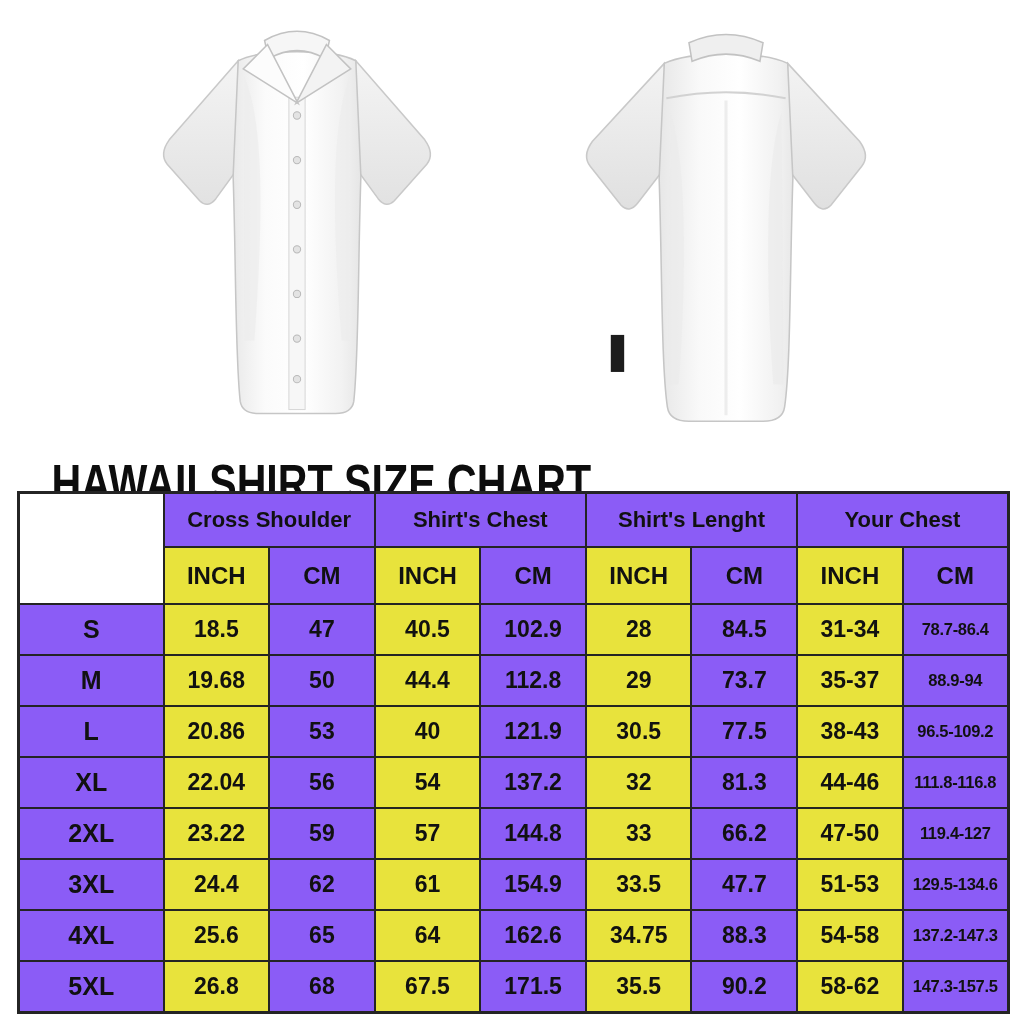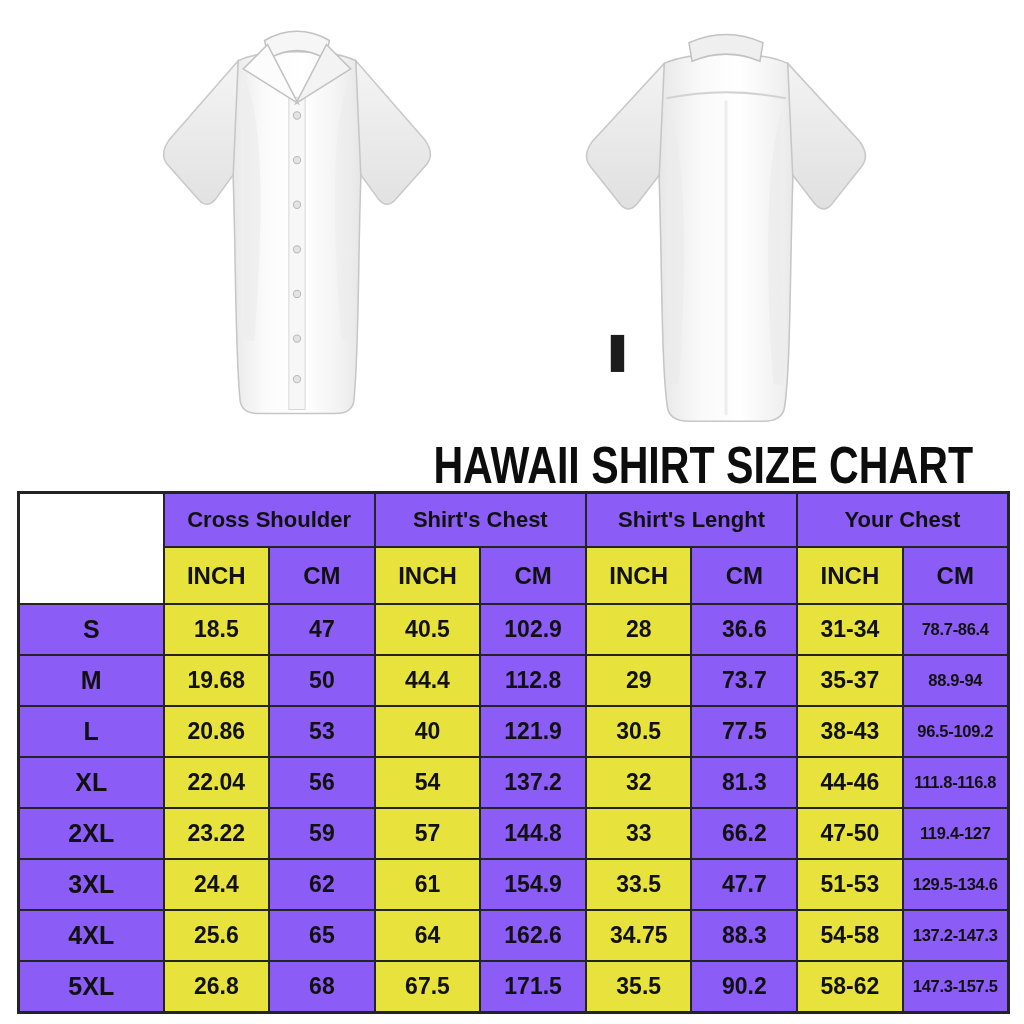--- a/index.html
+++ b/index.html
@@ -10,22 +10,22 @@
     position:relative;
     overflow:hidden;
     color:#111;
   }
   .hero{position:absolute;top:0;left:0;width:1024px;height:440px;}
   .shirt{position:absolute;}
   .shirt-front{left:122px;top:6px;width:350px;height:436px;}
   .shirt-back{left:548px;top:14px;width:356px;height:432px;}
 
   .page-title{
-    position:absolute;top:440px;left:0;width:1024px;
-    text-align:right;
+    position:absolute;top:458px;left:0;width:1024px;
+    text-align:left;
     font-size:49px;font-weight:bold;
     line-height:50px;
     color:#0d0d0d;
     white-space:nowrap;
   }
   .page-title .squeeze{
     display:inline-block;
     transform:scaleX(0.84) scaleY(1.04);
     transform-origin:center;
     letter-spacing:0px;
@@ -172,21 +172,21 @@
       </tr>
     </thead>
   <tbody>
       <tr>
         <th>S</th>
         <td class="yellow">18.5</td>
         <td>47</td>
         <td class="yellow">40.5</td>
         <td>102.9</td>
         <td class="yellow">28</td>
-        <td>36.6</td>
+        <td>84.5</td>
         <td class="yellow">31-34</td>
         <td class="small-num">78.7-86.4</td>
       </tr>
       <tr>
         <th>M</th>
         <td class="yellow">19.68</td>
         <td>50</td>
         <td class="yellow">44.4</td>
         <td>112.8</td>
         <td class="yellow">29</td>

